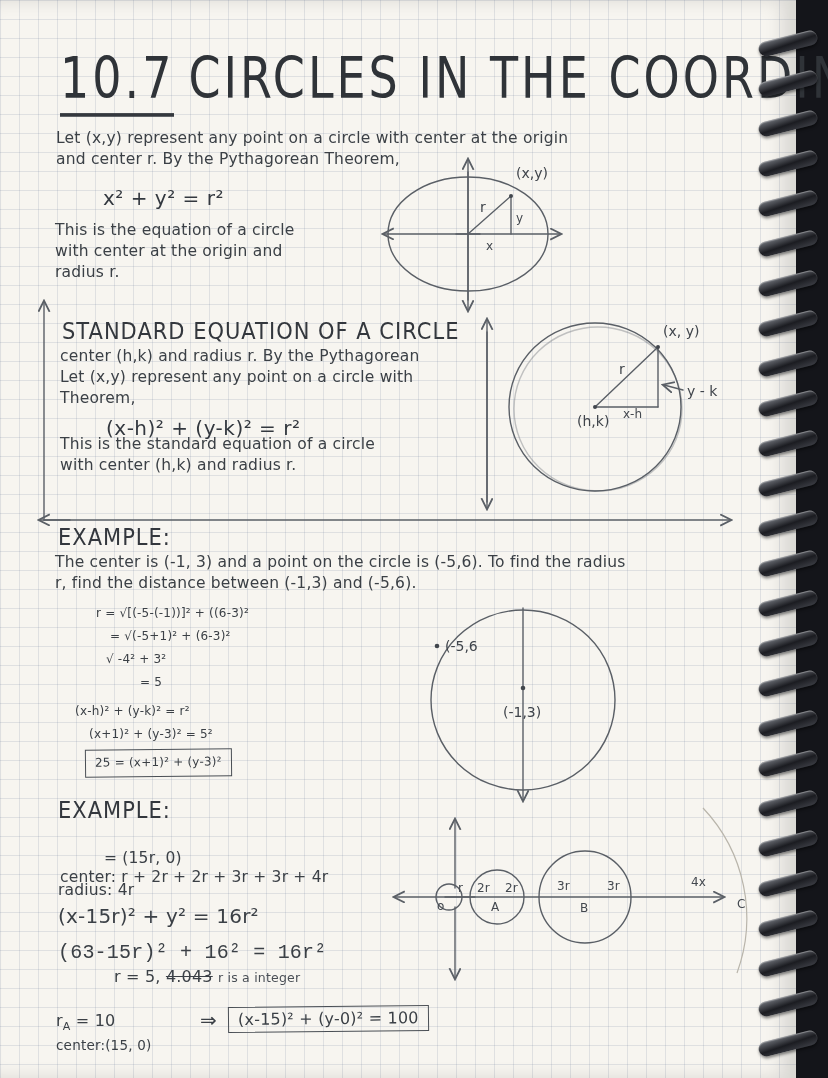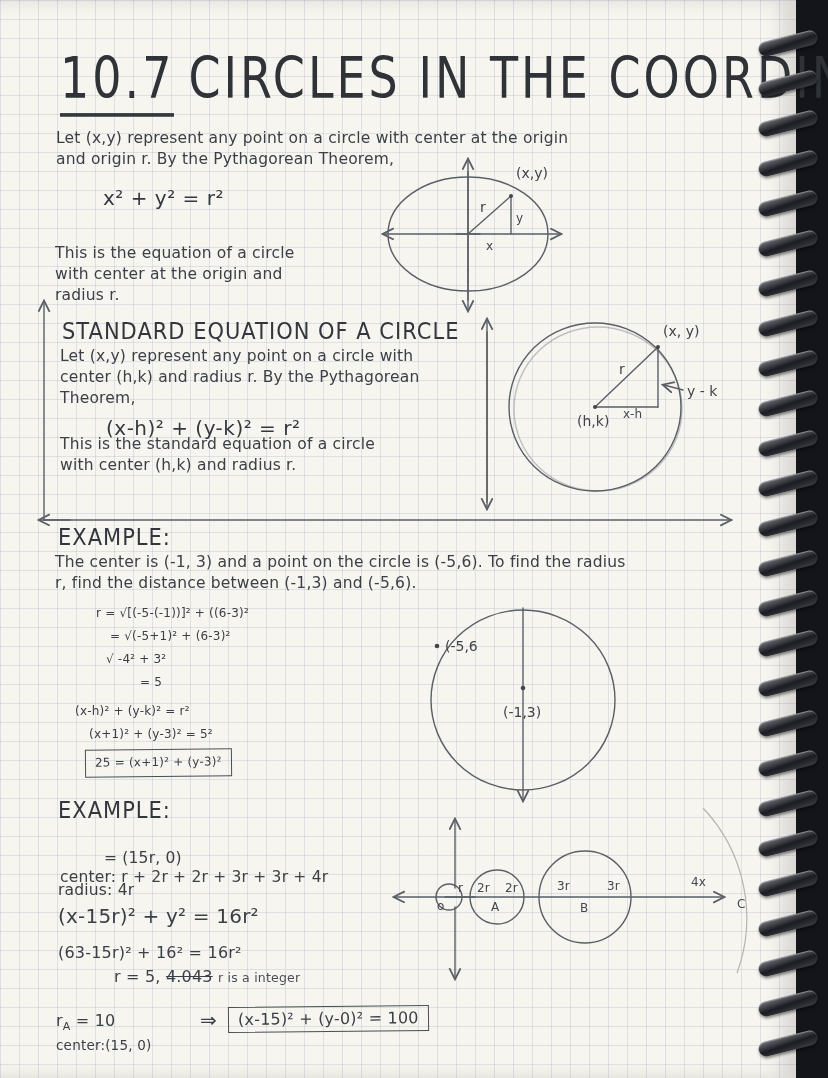--- a/index.html
+++ b/index.html
@@ -40,24 +40,24 @@
 <body>
 
 <div class="page">
 
   <div class="title">
     <span class="title-num">10.7</span><span>CIRCLES IN THE COORDINATE PLANE</span>
   </div>
 
   <div class="hand" style="left:56px;top:128px;">
     <div>Let (x,y) represent any point on a circle with center at the origin</div>
-    <div>and origin r. By the Pythagorean Theorem,</div>
+    <div>and center r. By the Pythagorean Theorem,</div>
   </div>
   <div class="eq" style="left:103px;top:186px;">x² + y² = r²</div>
-  <div class="hand" style="left:55px;top:220px;margin-top:23px;">
+  <div class="hand" style="left:55px;top:220px;">
     <div>This is the equation of a circle</div>
     <div>with center at the origin and</div>
     <div>radius r.</div>
   </div>
 
   <svg style="left:360px;top:148px;" width="230" height="170" viewBox="0 0 230 170">
     <defs>
       <marker id="ah1" markerWidth="9" markerHeight="9" refX="7" refY="4" orient="auto">
         <path d="M0,0 L8,4 L0,8" fill="none" stroke="#5a5f66" stroke-width="1.3"></path>
       </marker>
@@ -82,22 +82,22 @@
         <path d="M0,0 L8,4 L0,8" fill="none" stroke="#5a5f66" stroke-width="1.3"></path>
       </marker>
     </defs>
     <line class="stroke" x1="14" y1="228" x2="14" y2="10" marker-end="url(#ah2)"></line>
     <line class="stroke" x1="14" y1="228" x2="700" y2="228" marker-end="url(#ah2)"></line>
     <line class="stroke" x1="40" y1="228" x2="10" y2="228" marker-end="url(#ah2)"></line>
   </svg>
 
   <div class="headline" style="left:62px;top:318px;">STANDARD EQUATION OF A CIRCLE</div>
   <div class="hand" style="left:60px;top:346px;">
+    <div>center (h,k) and radius r. By the Pythagorean</div>
     <div>Let (x,y) represent any point on a circle with</div>
-    <div>center (h,k) and radius r. By the Pythagorean</div>
     <div>Theorem,</div>
   </div>
   <div class="eq" style="left:106px;top:416px;">(x-h)² + (y-k)² = r²</div>
   <div class="hand" style="left:60px;top:434px;">
     <div>This is the standard equation of a circle</div>
     <div>with center (h,k) and radius r.</div>
   </div>
 
   <svg style="left:455px;top:312px;" width="270" height="200" viewBox="0 0 270 200">
     <defs>
@@ -151,21 +151,21 @@
     <circle cx="118" cy="93" r="2.3" fill="#41464d"></circle>
     <text class="dlabel" x="40" y="56">(-5,6</text>
     <text class="dlabel" x="98" y="122">(-1,3)</text>
   </svg>
 
   <div class="headline" style="left:58px;top:797px;">EXAMPLE:</div>
   <div class="hand" style="left:60px;top:826px;margin-top:41px;">center: r + 2r + 2r + 3r + 3r + 4r</div>
   <div class="hand" style="left:104px;top:848px;">= (15r, 0)</div>
   <div class="hand" style="left:58px;top:880px;">radius: 4r</div>
   <div class="hand" style="left:58px;top:906px;font-size:20px;">(x-15r)² + y² = 16r²</div>
-  <div class="hand" style="left:58px;top:942px;font-size:16px;">(63-15r)² + 16² = 16r²</div>
+  <div class="hand" style="left:58px;top:942px;font-size:20px;font-family:Liberation Mono, monospace;">(63-15r)² + 16² = 16r²</div>
   <div class="hand" style="left:114px;top:966px;font-size:16px;white-space:nowrap;">
     <span>r = 5,</span>
     <span class="struck">4.043</span>
     <span class="smallnote">r is a integer</span>
   </div>
   <div class="hand" style="left:56px;top:1010px;font-size:16px;">
     <span>r</span><span class="sub">A</span><span> = 10</span>
   </div>
   <div class="hand" style="left:56px;top:1035px;font-size:13.5px;">center:(15, 0)</div>
   <div class="hand" style="left:200px;top:1010px;font-size:20px;">⇒</div>

